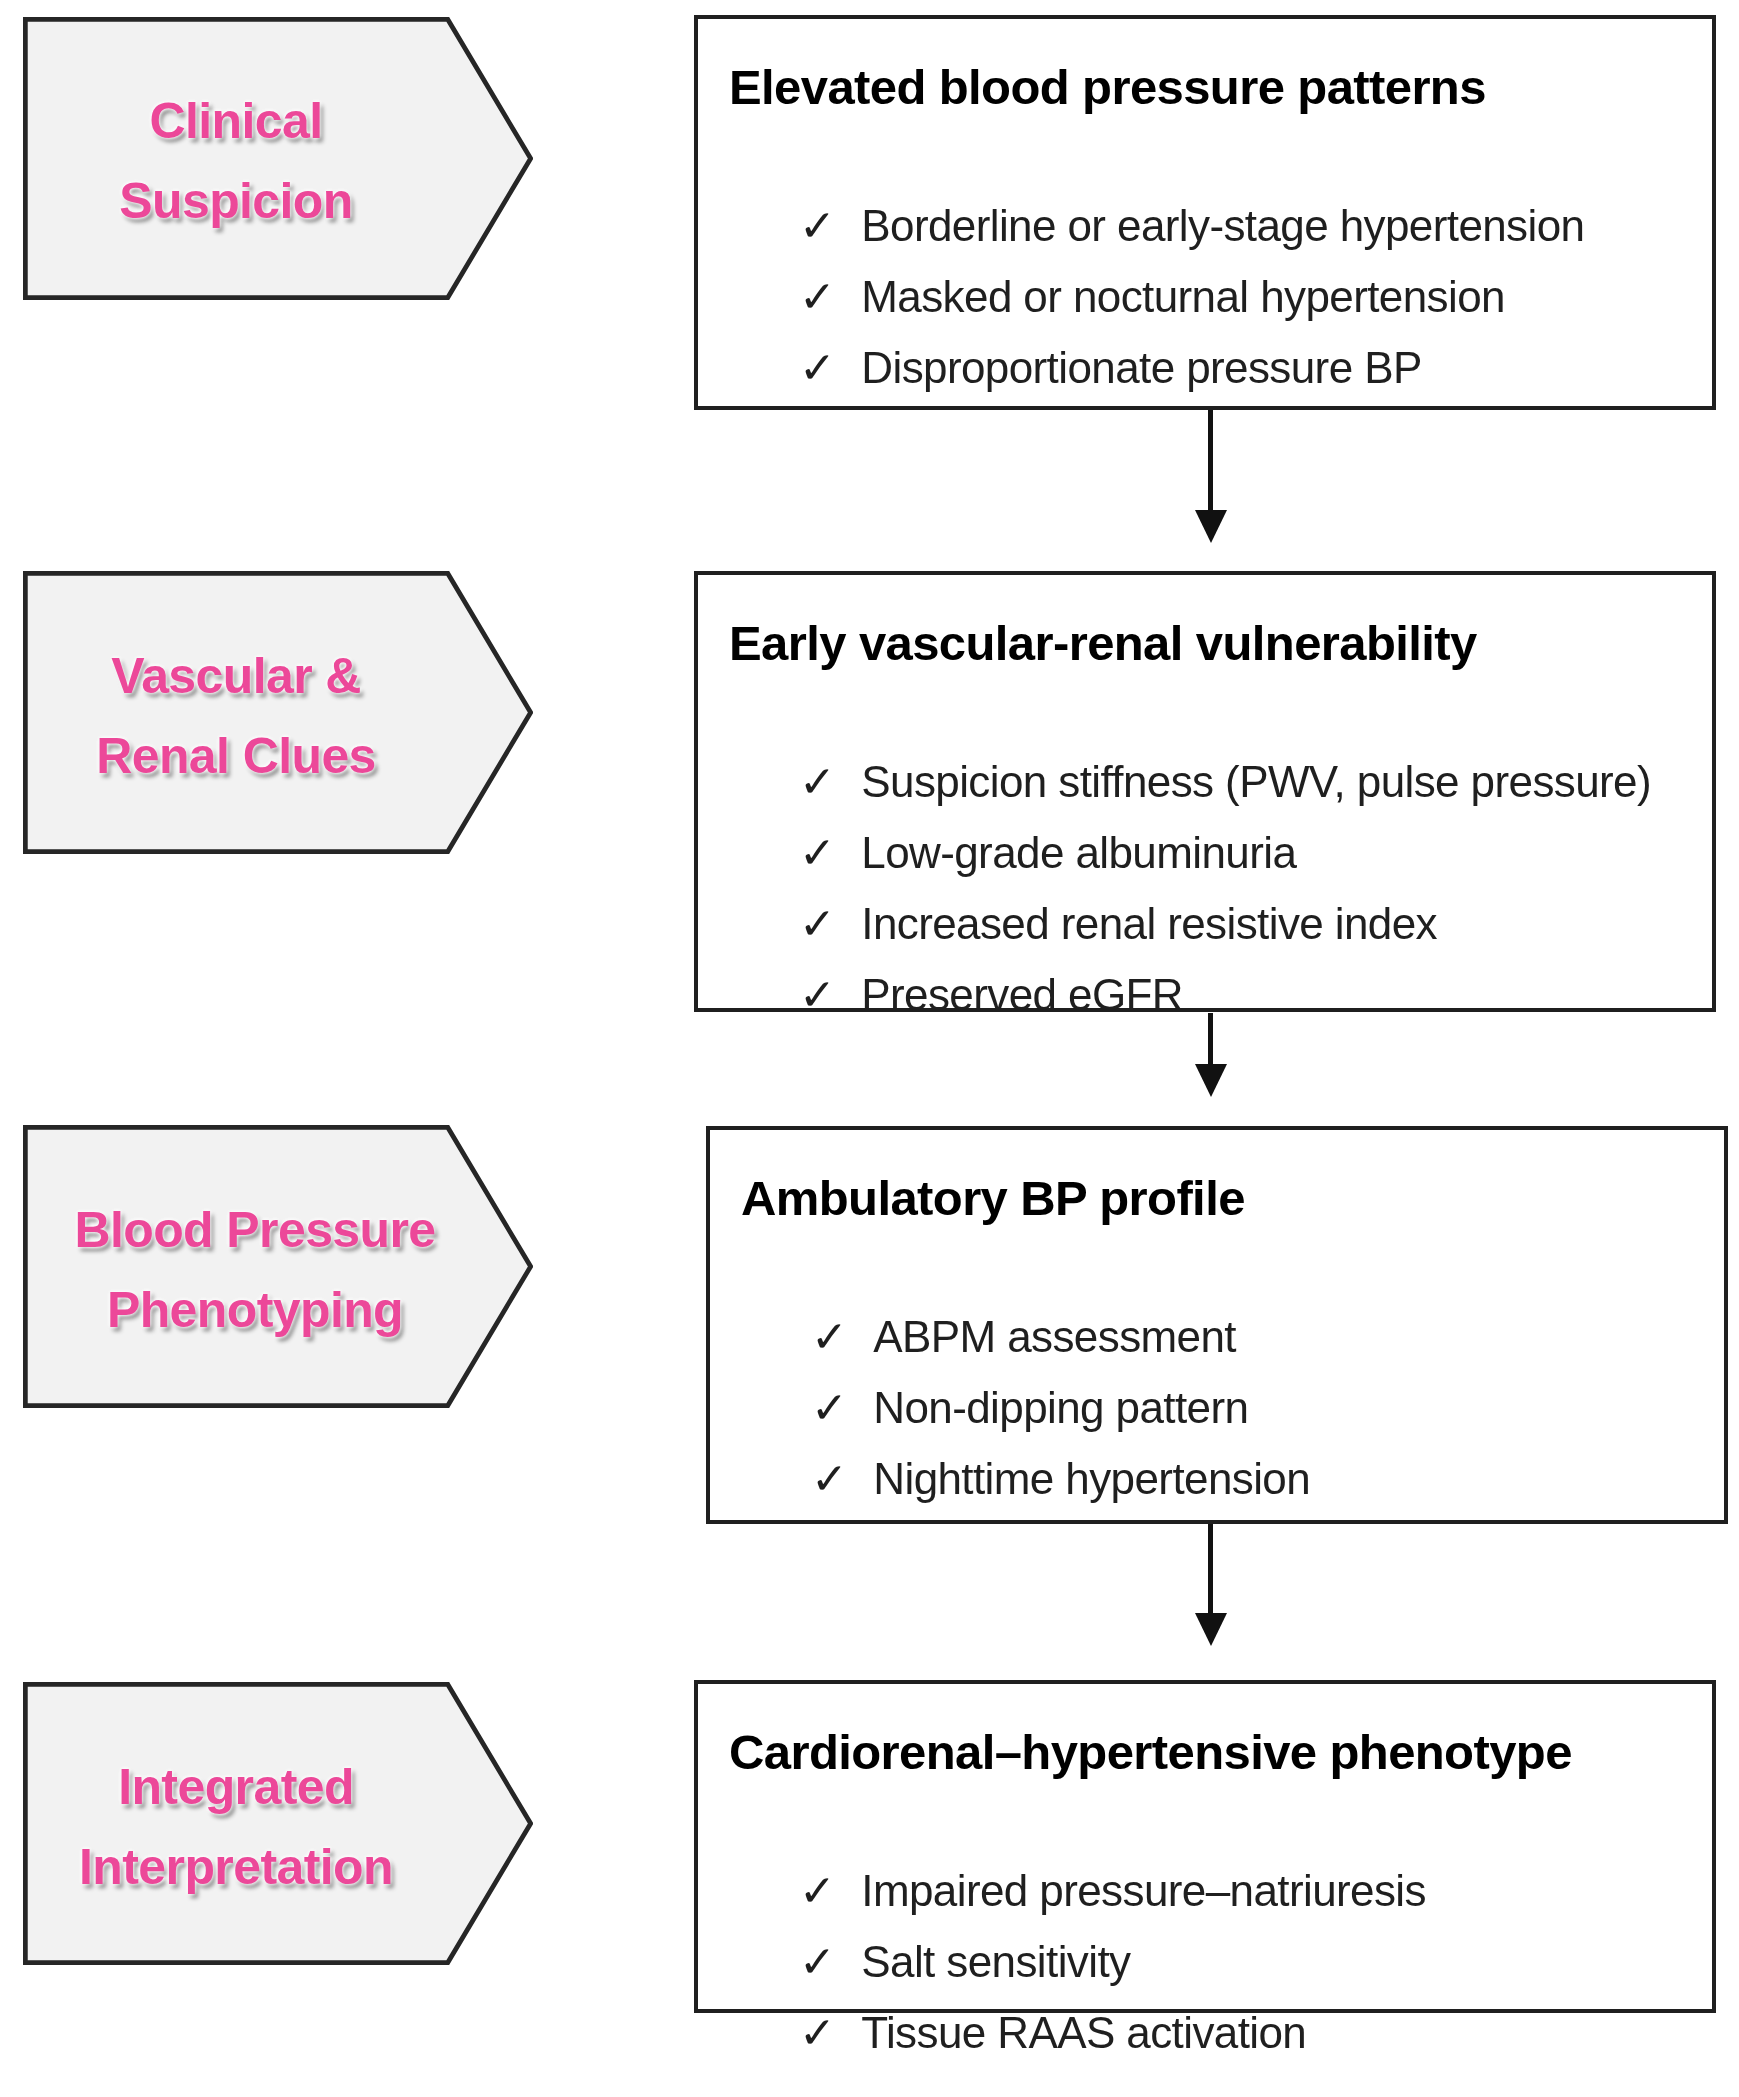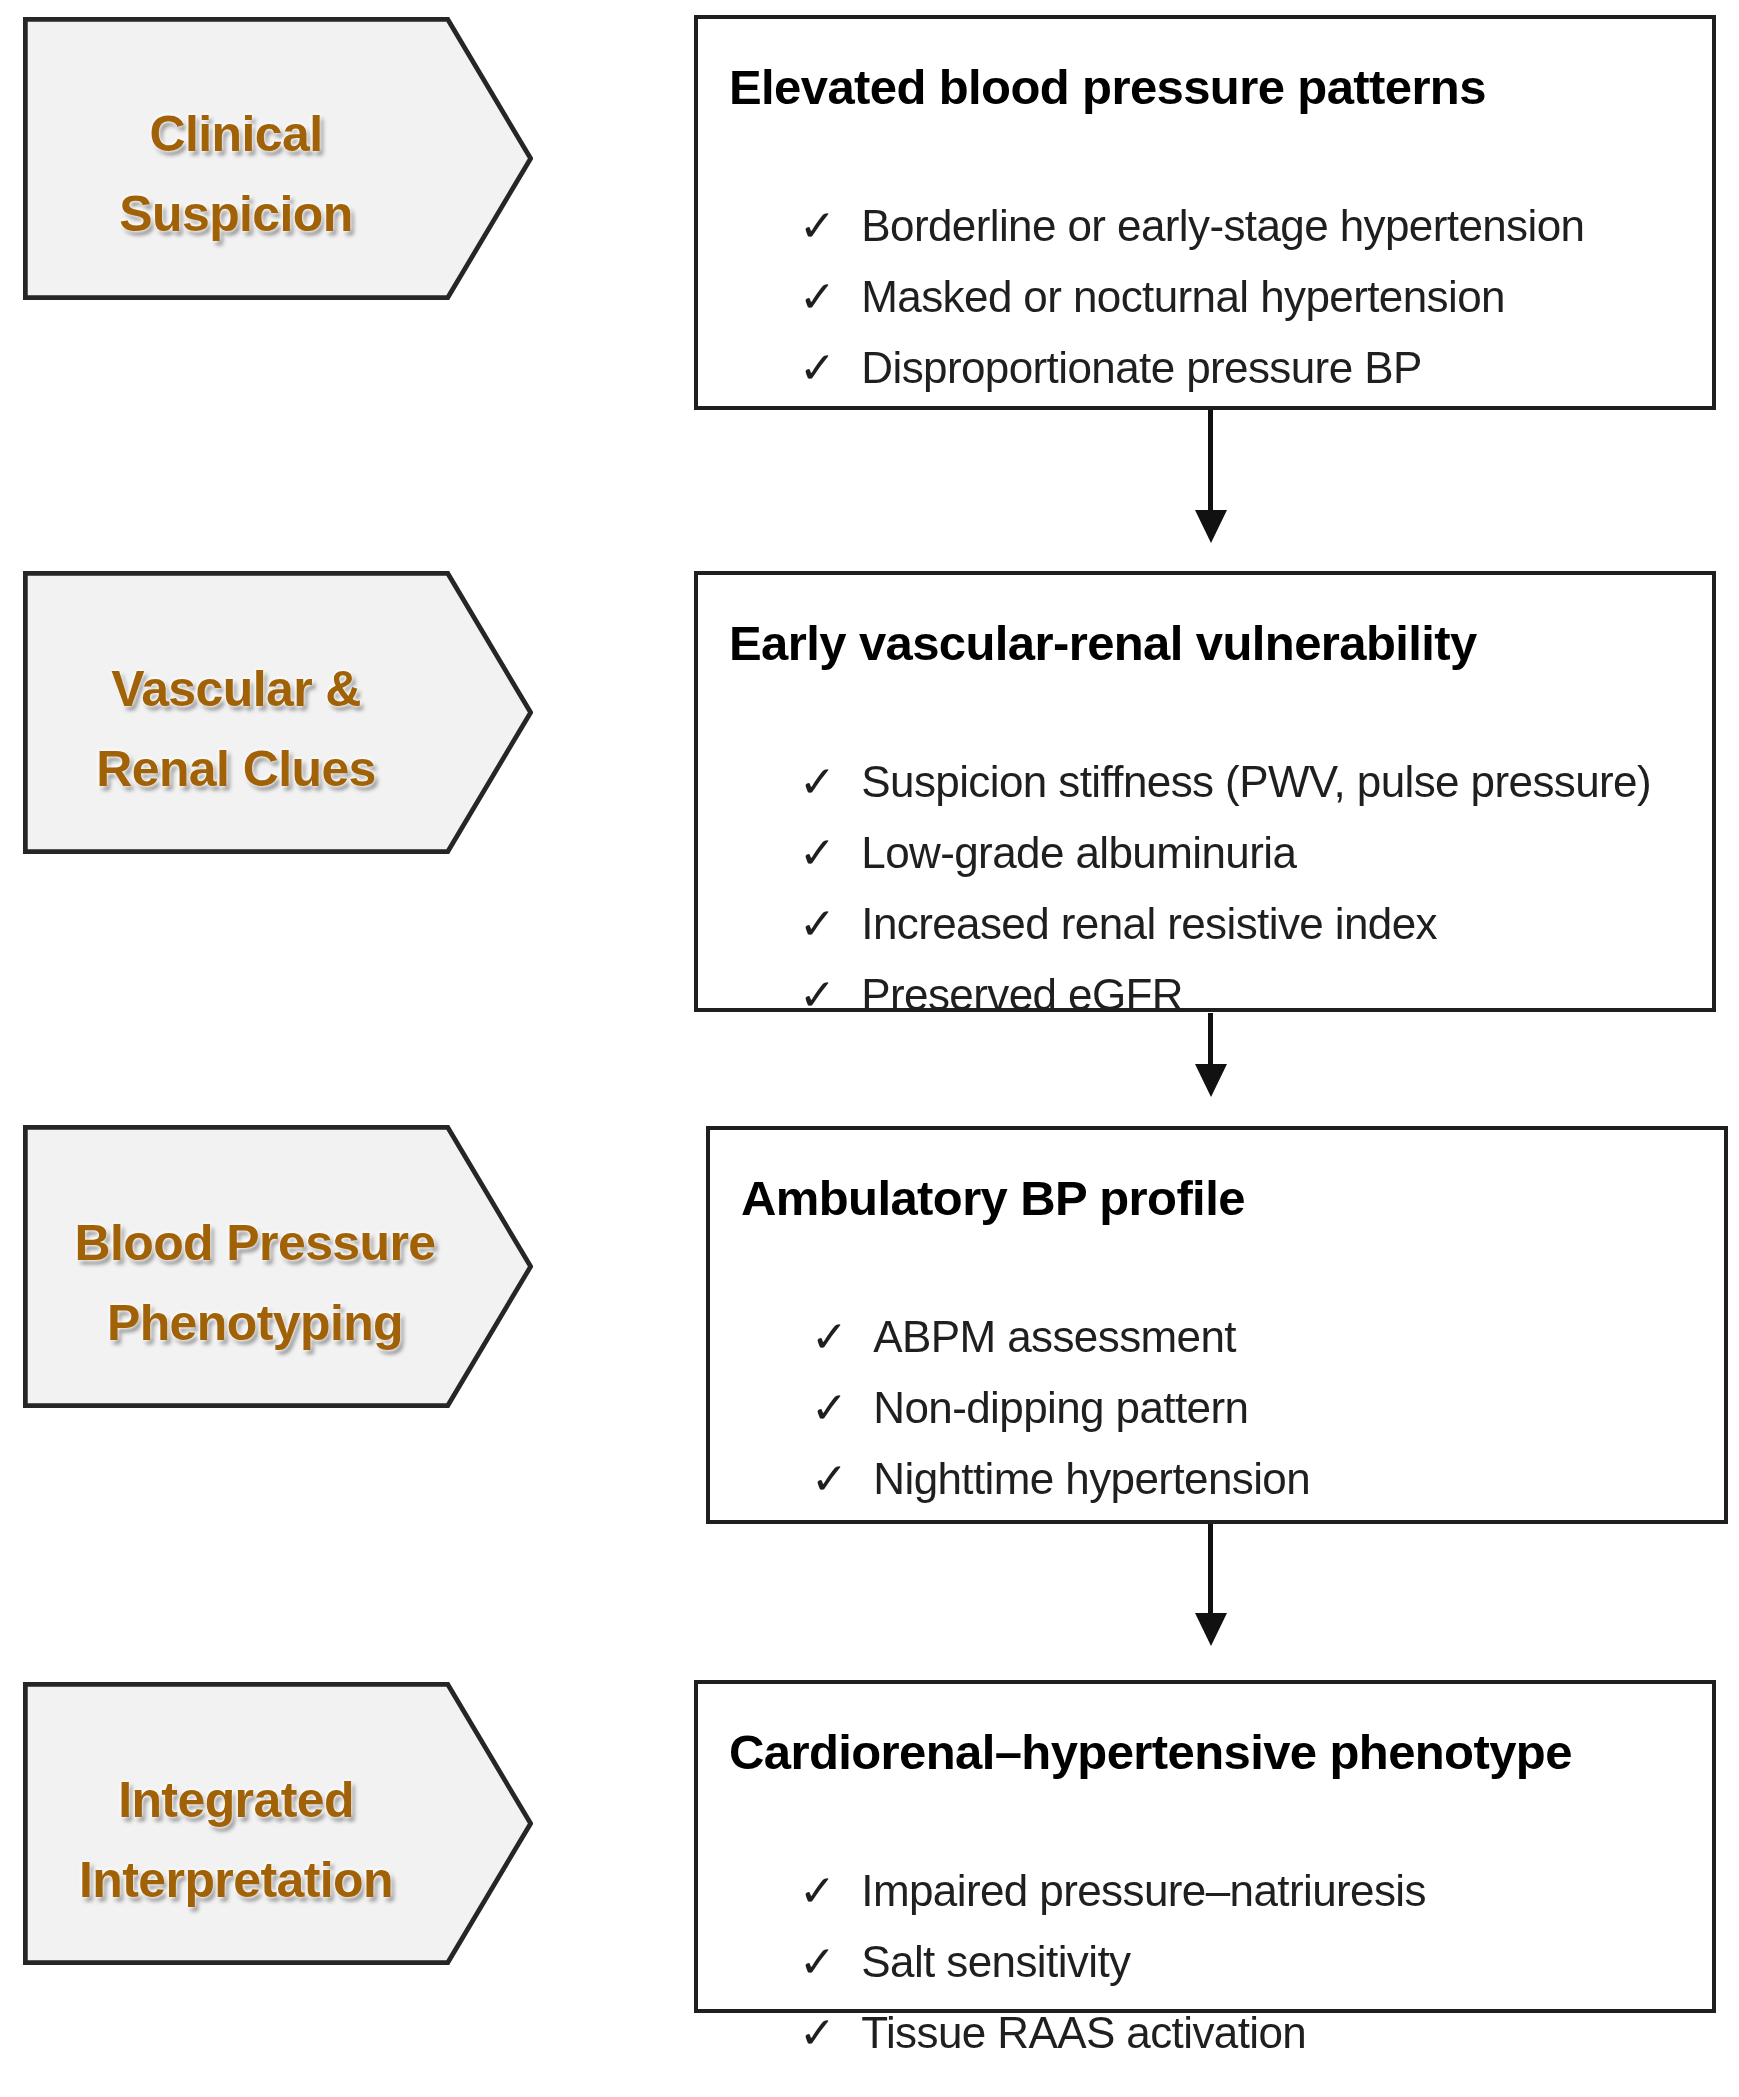--- a/index.html
+++ b/index.html
@@ -20,31 +20,31 @@
   .stage {
     position: absolute;
     left: 22.5px;
     width: 510px;
     height: 283px;
   }
   .stage svg { display: block; }
   .stage-label {
     position: absolute;
     left: 0;
-    top: 16px;
+    top: 3px;
     width: 427px;
     height: 100%;
     display: flex;
     flex-direction: column;
     justify-content: center;
     text-align: center;
     font-size: 50px;
     font-weight: bold;
     line-height: 1.6;
-    color: #a16207;
+    color: #ec4899;
     white-space: pre-line;
     letter-spacing: -0.6px;
     text-shadow: 0 0 4.1px #ffffff, 0 0 4.1px #ffffff, 3px 3.5px 4.1px rgba(0,0,0,0.45);
   }
   .stage.align-left .stage-label {
     text-align: center;
     padding-left: 38px;
     width: 389px;
   }
   .stage.r1 { top: 16.6px; }

